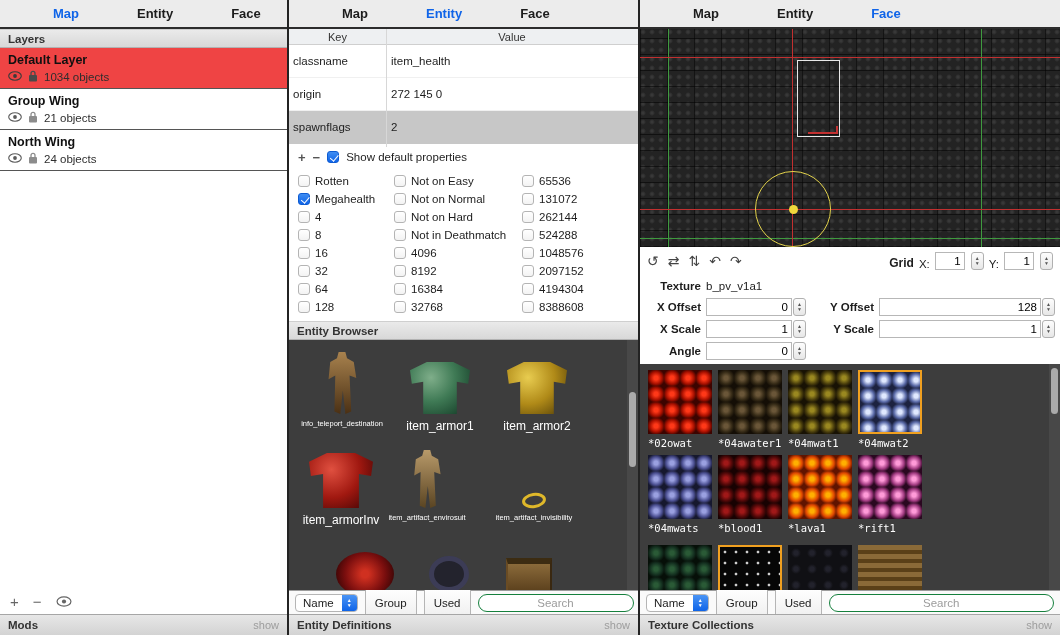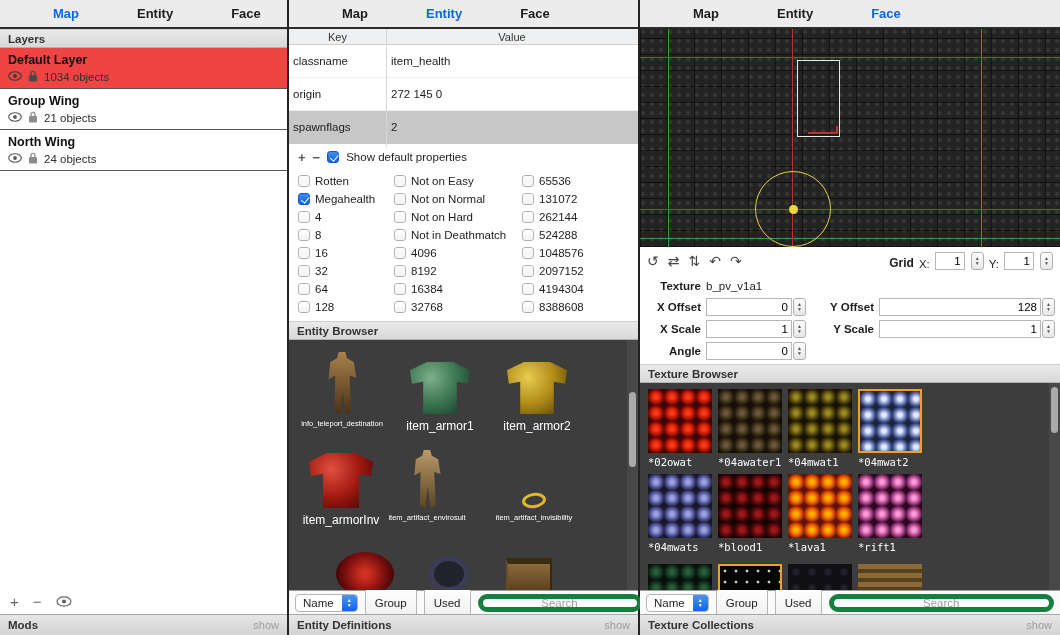--- a/index.html
+++ b/index.html
@@ -107,21 +107,21 @@
   
   .filterbar { height:24px; flex:none; display:flex; align-items:center; gap:7px; padding:0 6px;
                background:#fafafa; border-top:1px solid #9c9c9c; font-size:11.5px; }
   .popup { display:flex; align-items:center; height:18px; border:1px solid #b5b5b5; border-radius:4px;
            background:#fff; padding-left:7px; }
   .popup .parrows { margin-left:8px; width:15px; height:16px; background:linear-gradient(#4a94f4,#0f64e8);
            border-radius:0 3px 3px 0; display:flex; flex-direction:column; align-items:center; justify-content:center;
            color:#fff; font-size:5px; line-height:5px; }
   .btn { height:32px; padding:0 9px; display:flex; align-items:center; border:1px solid #b5b5b5; border-radius:3.5px;
          background:linear-gradient(#fff,#efefef); }
-  .search { flex:1; height:18px; border:5px solid #15803d; border-radius:9px; background:#fff; display:flex; }
+  .search { flex:1; height:18px; border:1px solid #15803d; border-radius:9px; background:#fff; display:flex; }
   .search input { flex:1; border:none; outline:none; background:transparent; font-size:11.5px; text-align:center;
          font-family:"Liberation Sans",sans-serif; color:#333; }
   .search input::placeholder { color:#9c9c9c; }
 
   
   .viewport { height:218px; flex:none; position:relative; overflow:hidden;
     background-color:#232323;
     background-image:
       repeating-linear-gradient(0deg, rgba(0,0,0,.55) 0 1px, transparent 1px 16px),
       repeating-linear-gradient(90deg, rgba(0,0,0,.45) 0 1px, transparent 1px 27px),
@@ -533,21 +533,20 @@
       <div class="farow">
         <span class="falabel">Angle</span>
         <input class="numfield nf-a" value="0" style="">
         <span class="stepper">
             <span>▲</span>
             <span>▼</span>
           </span>
       </div>
     </div>
 
-    <div class="sechead">Texture Browser</div>
 
     <div class="browser">
       <div class="titem" style="left:8px;top:6px;">
         <div class="tthumb tex1"></div>
         <div class="tlabel">*02owat</div>
       </div>
       <div class="titem" style="left:78px;top:6px;">
         <div class="tthumb tex2"></div>
         <div class="tlabel">*04awater1</div>
       </div>

